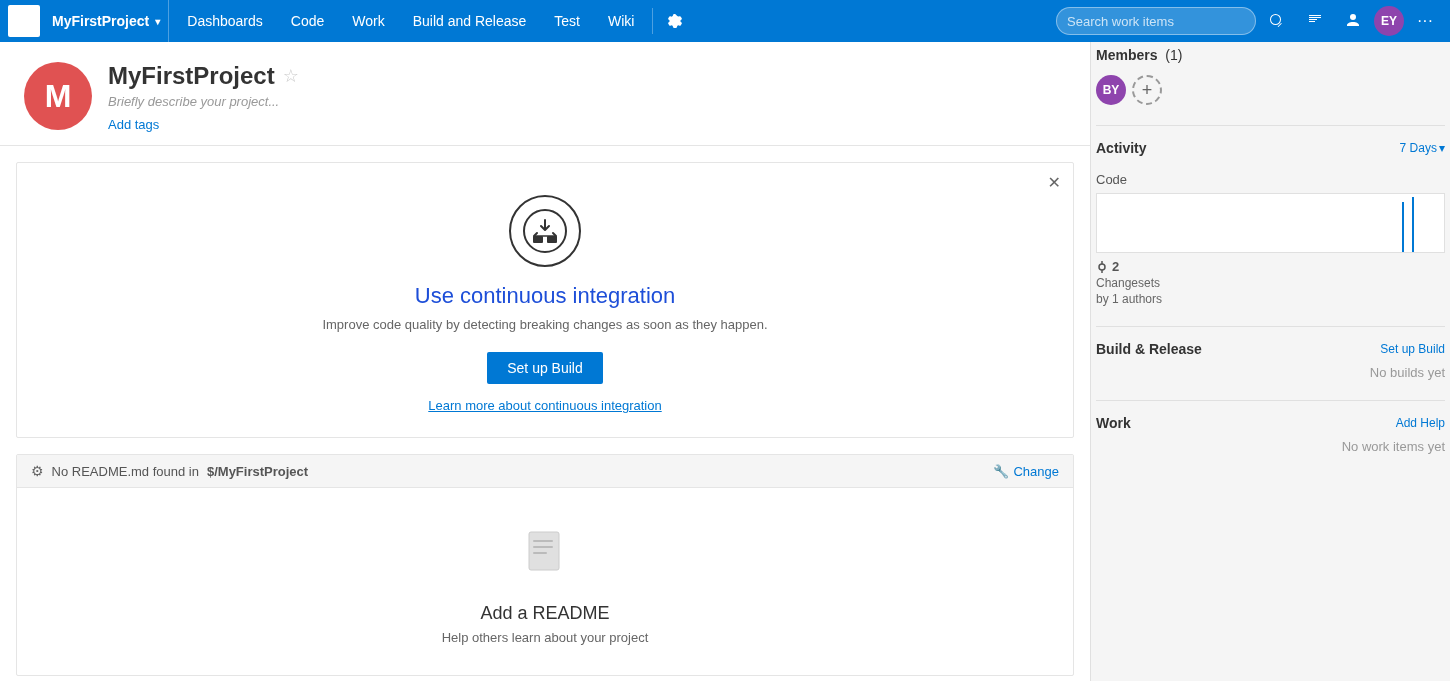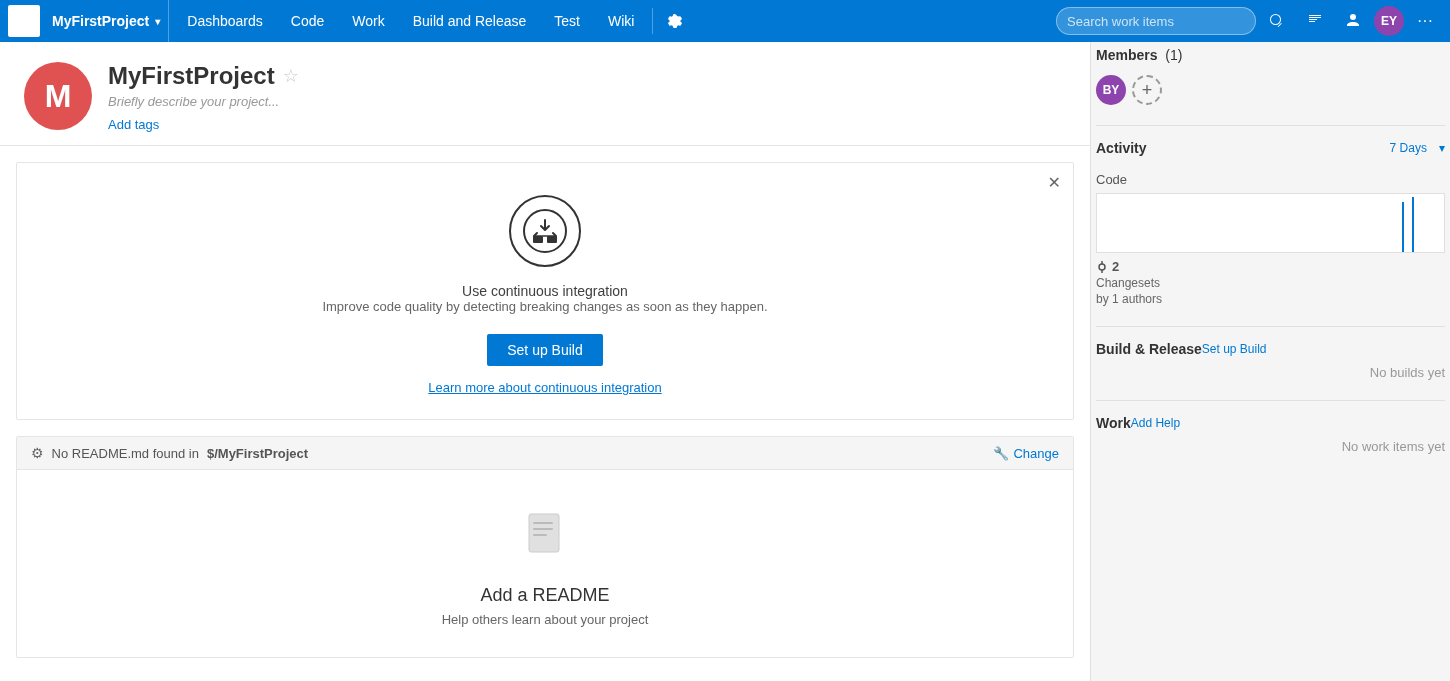--- a/index.html
+++ b/index.html
@@ -146,21 +146,21 @@
     }
     .ci-icon {
       width: 72px; height: 72px;
       border: 2px solid #333;
       border-radius: 50%;
       display: flex; align-items: center; justify-content: center;
       margin-bottom: 16px;
     }
     .ci-icon svg { width: 46px; height: 46px; }
     .ci-title {
-      font-size: 14px; color: #404040; font-weight: 400;
+      font-size: 22px; color: #1d4ed8; margin-bottom: 8px; font-weight: 400;
     }
     .ci-desc {
       font-size: 13px; color: #666; text-align: center; margin-bottom: 20px;
     }
     .ci-btn {
       background: #0078d4;
       color: #fff;
       border: none;
       padding: 8px 20px;
       font-size: 14px;
@@ -236,21 +236,21 @@
     }
 
     
     .activity-header {
       display: flex; align-items: center; justify-content: space-between;
       margin-bottom: 16px;
     }
     .activity-title { font-size: 14px; font-weight: 600; color: #333; }
     .activity-period {
       font-size: 12px; color: #0078d4; cursor: pointer;
-      display: flex; align-items: center; gap: 12px;
+      display: flex; align-items: center; gap: 2px;
     }
     .activity-code-label { font-size: 13px; color: #555; margin-bottom: 6px; }
     .activity-chart {
       height: 60px;
       background: #fff;
       border: 1px solid #e0e0e0;
       margin-bottom: 6px;
       position: relative;
       overflow: hidden;
     }
@@ -262,21 +262,21 @@
     }
     .activity-stats {
       font-size: 12px; color: #555;
       display: flex; align-items: center; gap: 4px;
     }
     .activity-count { font-size: 13px; font-weight: 600; }
     .activity-changesets { font-size: 12px; color: #666; margin-top: 2px; }
 
     
     .sidebar-section-title-row {
-      display: flex; align-items: center; justify-content: flex-start;
+      display: flex; align-items: center; justify-content: space-between;
       margin-bottom: 8px;
     }
     .sidebar-section-title { font-size: 14px; font-weight: 600; color: #333; }
     .sidebar-link { font-size: 12px; color: #0078d4; cursor: pointer; }
     .sidebar-empty { font-size: 13px; color: #999; text-align: right; }
 
     
     .section-divider { border: none; border-top: 1px solid #e0e0e0; margin: 14px 0; }
   </style>
 </head>

